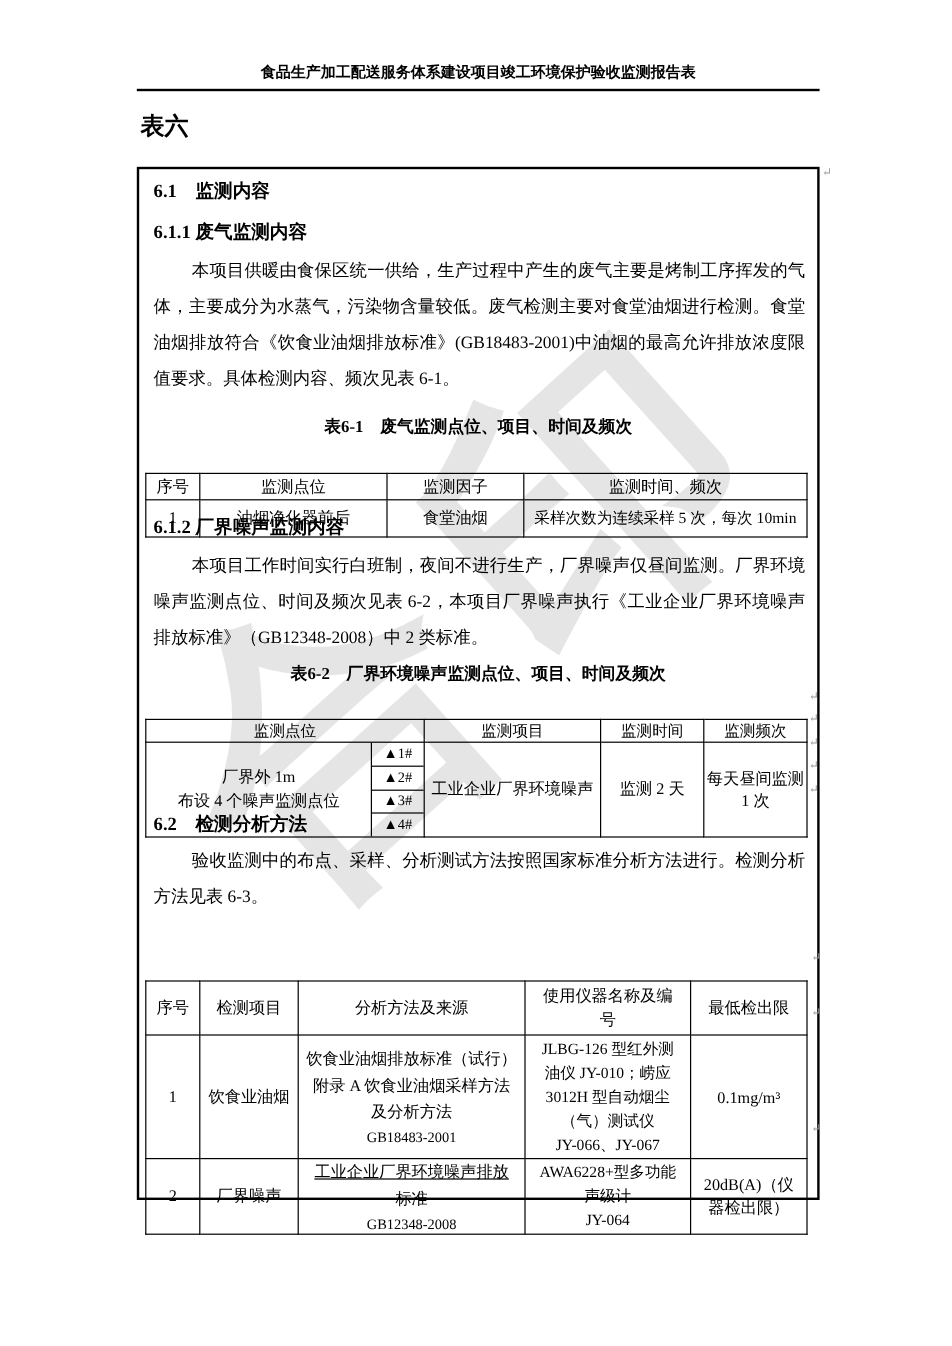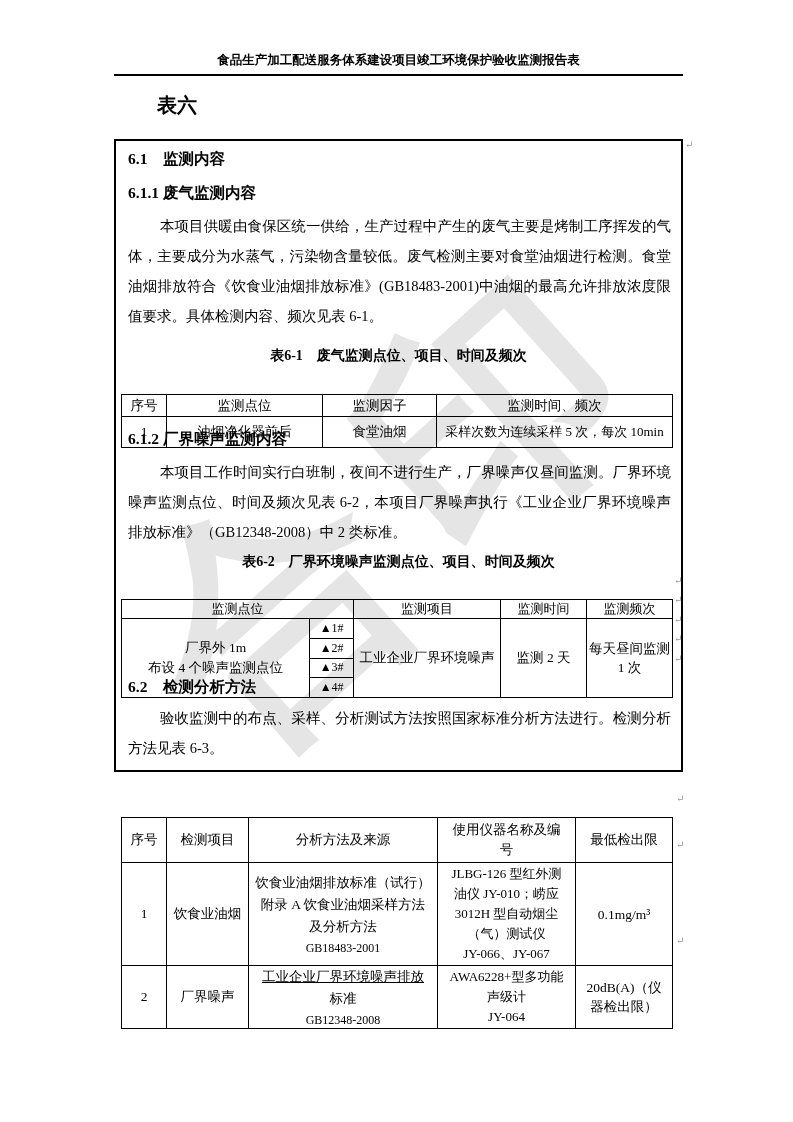--- a/index.html
+++ b/index.html
@@ -3,24 +3,24 @@
 <meta charset="utf-8">
 <style>
   html,body{margin:0;padding:0;background:#fff;}
   .page{position:relative;width:793px;height:1122px;background:#ffffff;overflow:hidden;
         font-family:"Liberation Serif","DejaVu Serif",serif;color:#000;}
 
   
   .doc-header{position:absolute;left:114px;top:52px;width:569px;text-align:center;
               font-size:12.5px;font-weight:bold;padding-bottom:5px;border-bottom:2px solid #000;}
 
-  .table-six{position:absolute;left:117px;top:92px;font-size:20px;font-weight:bold;margin-left:40px;}
+  .table-six{position:absolute;left:117px;top:92px;font-size:20px;font-weight:bold;}
 
   
-  .mainbox{position:absolute;left:114px;top:139px;width:569px;height:633px;
+  .mainbox{position:absolute;left:114px;top:139px;width:569px;height:861px;
            box-sizing:border-box;border:2px solid #000;}
 
   .h1{position:absolute;left:12px;font-weight:bold;font-size:15.5px;white-space:nowrap;}
   #s61{top:8px}  #s611{top:42px}  #s612{top:288px}  #s62{top:536px}
 
   .para{position:absolute;left:12px;width:543px;font-size:14.5px;line-height:30px;
         text-align:justify;text-indent:2.2em;}
   #para1{top:70px} #para2{top:316px} #para3{top:562px}
 
   .tcaption{position:absolute;left:0;width:100%;text-align:center;font-weight:bold;font-size:14px;}

